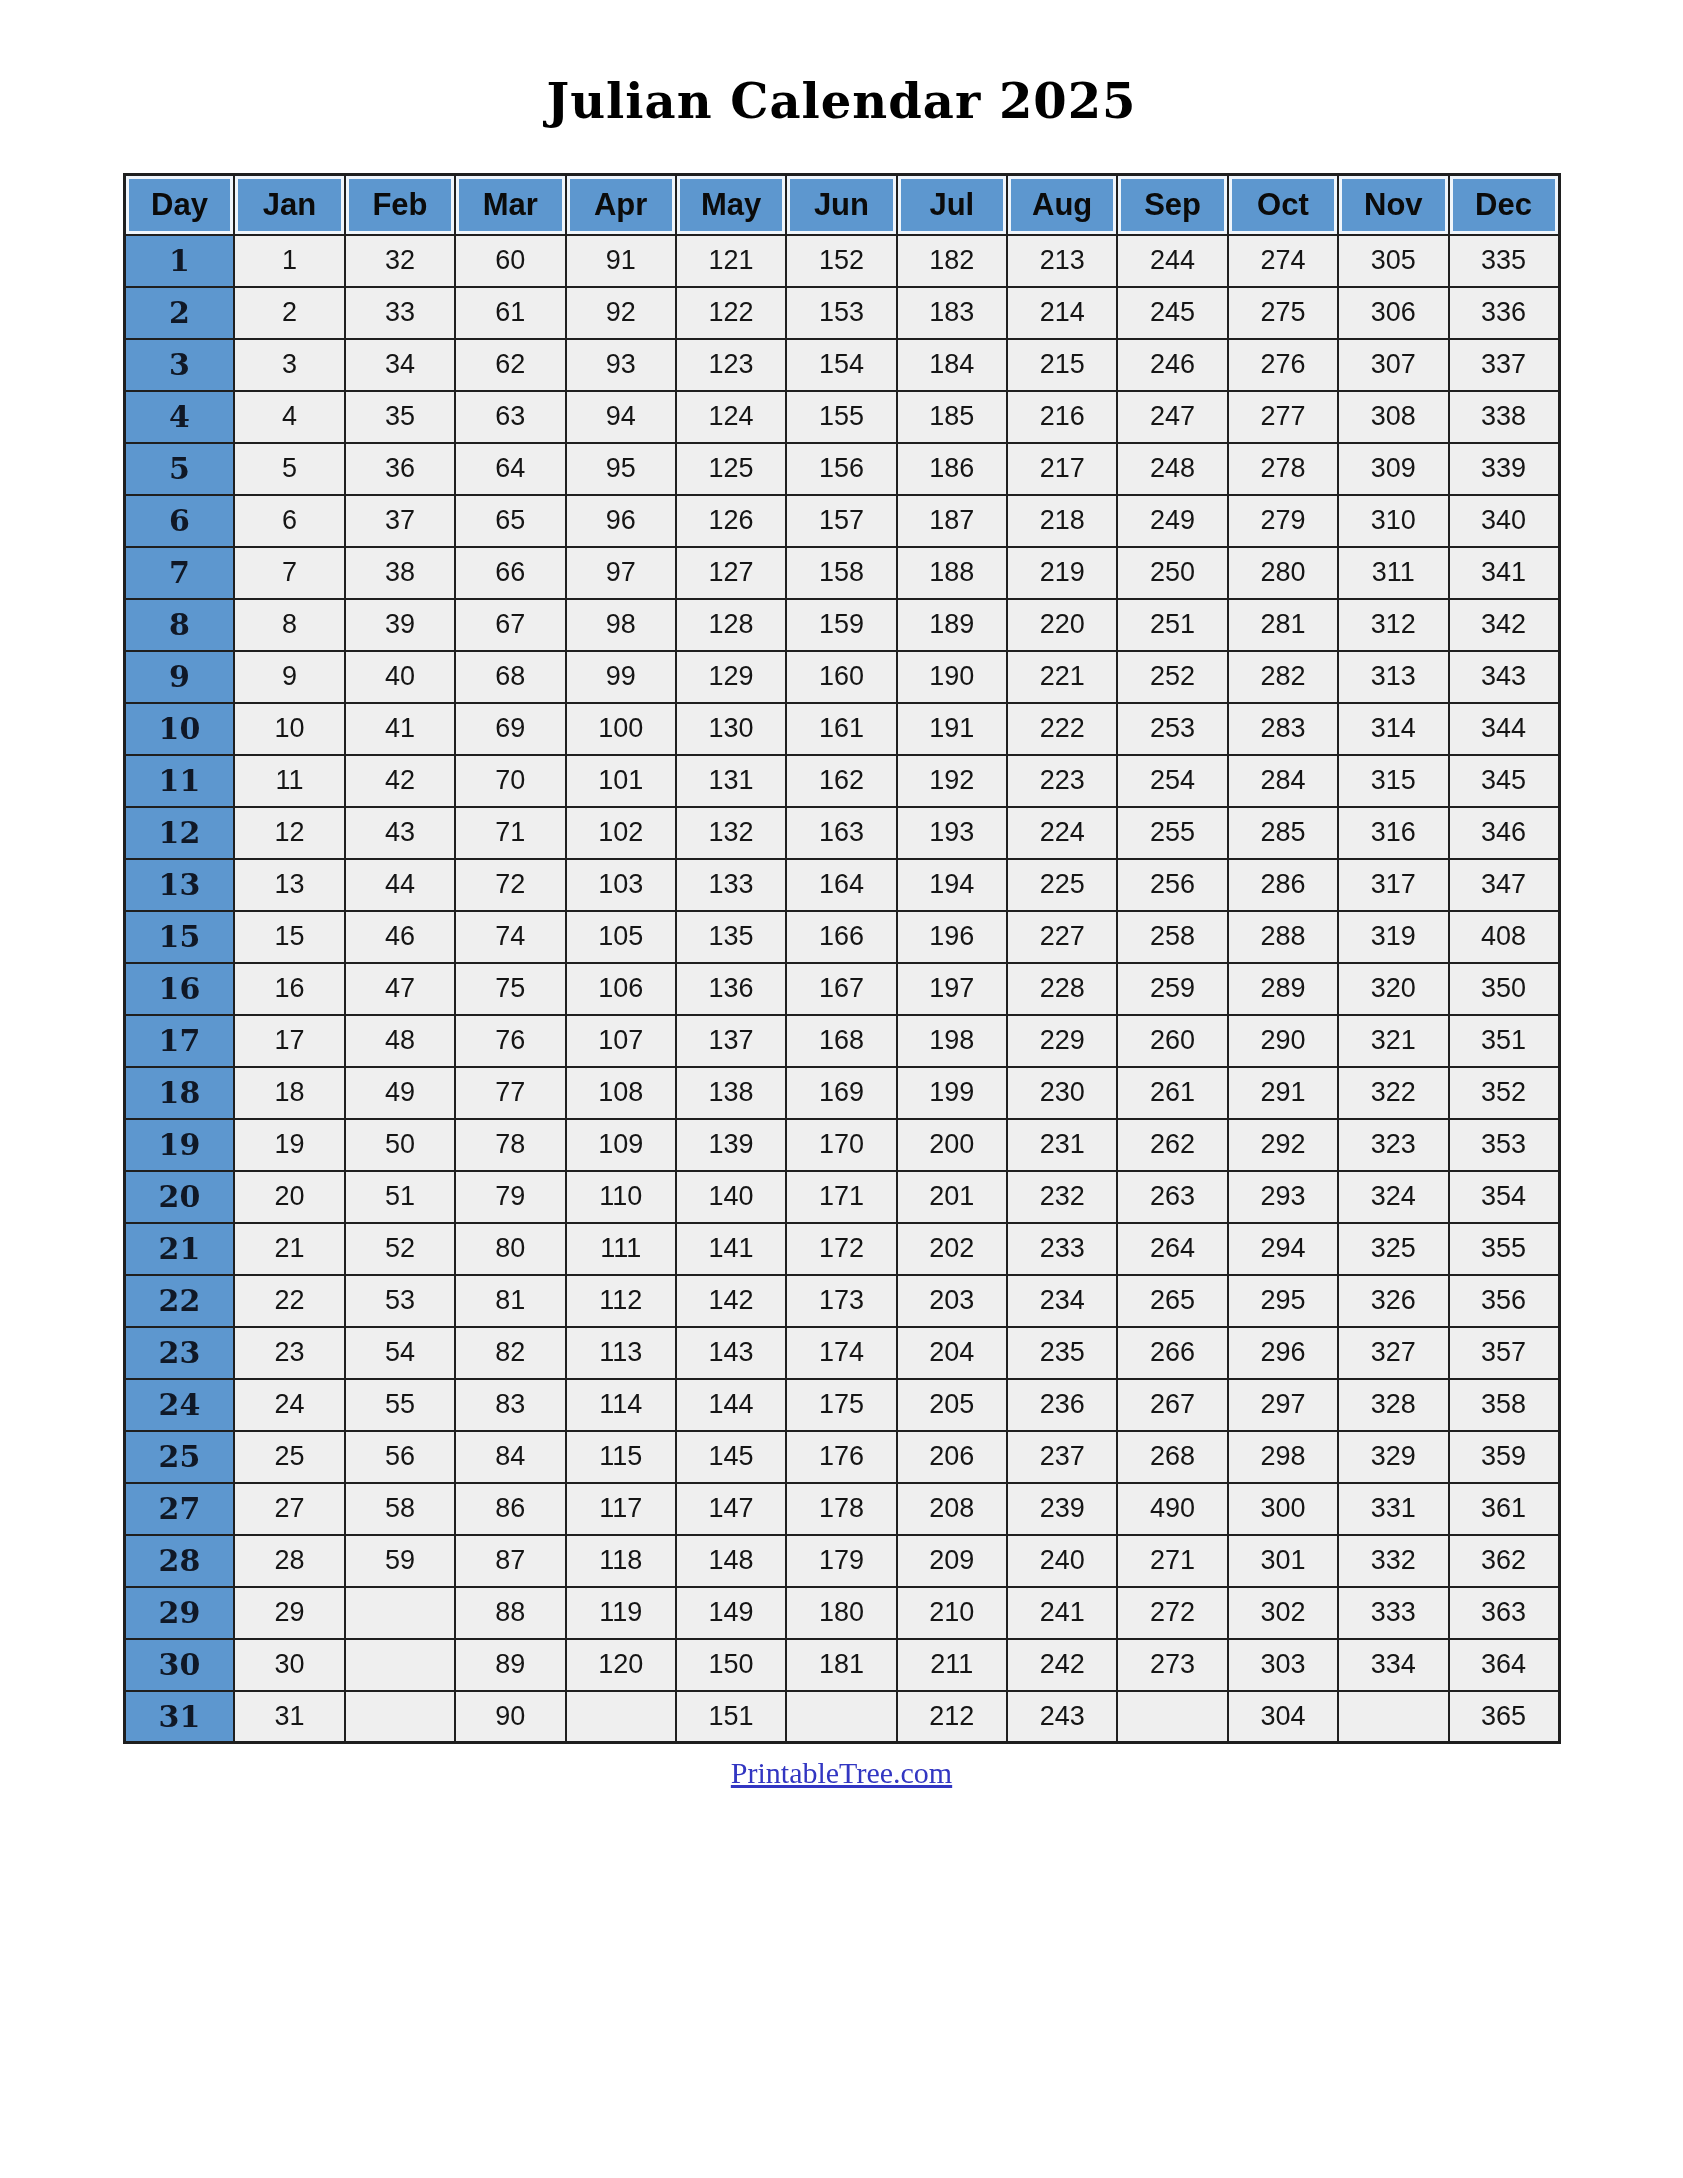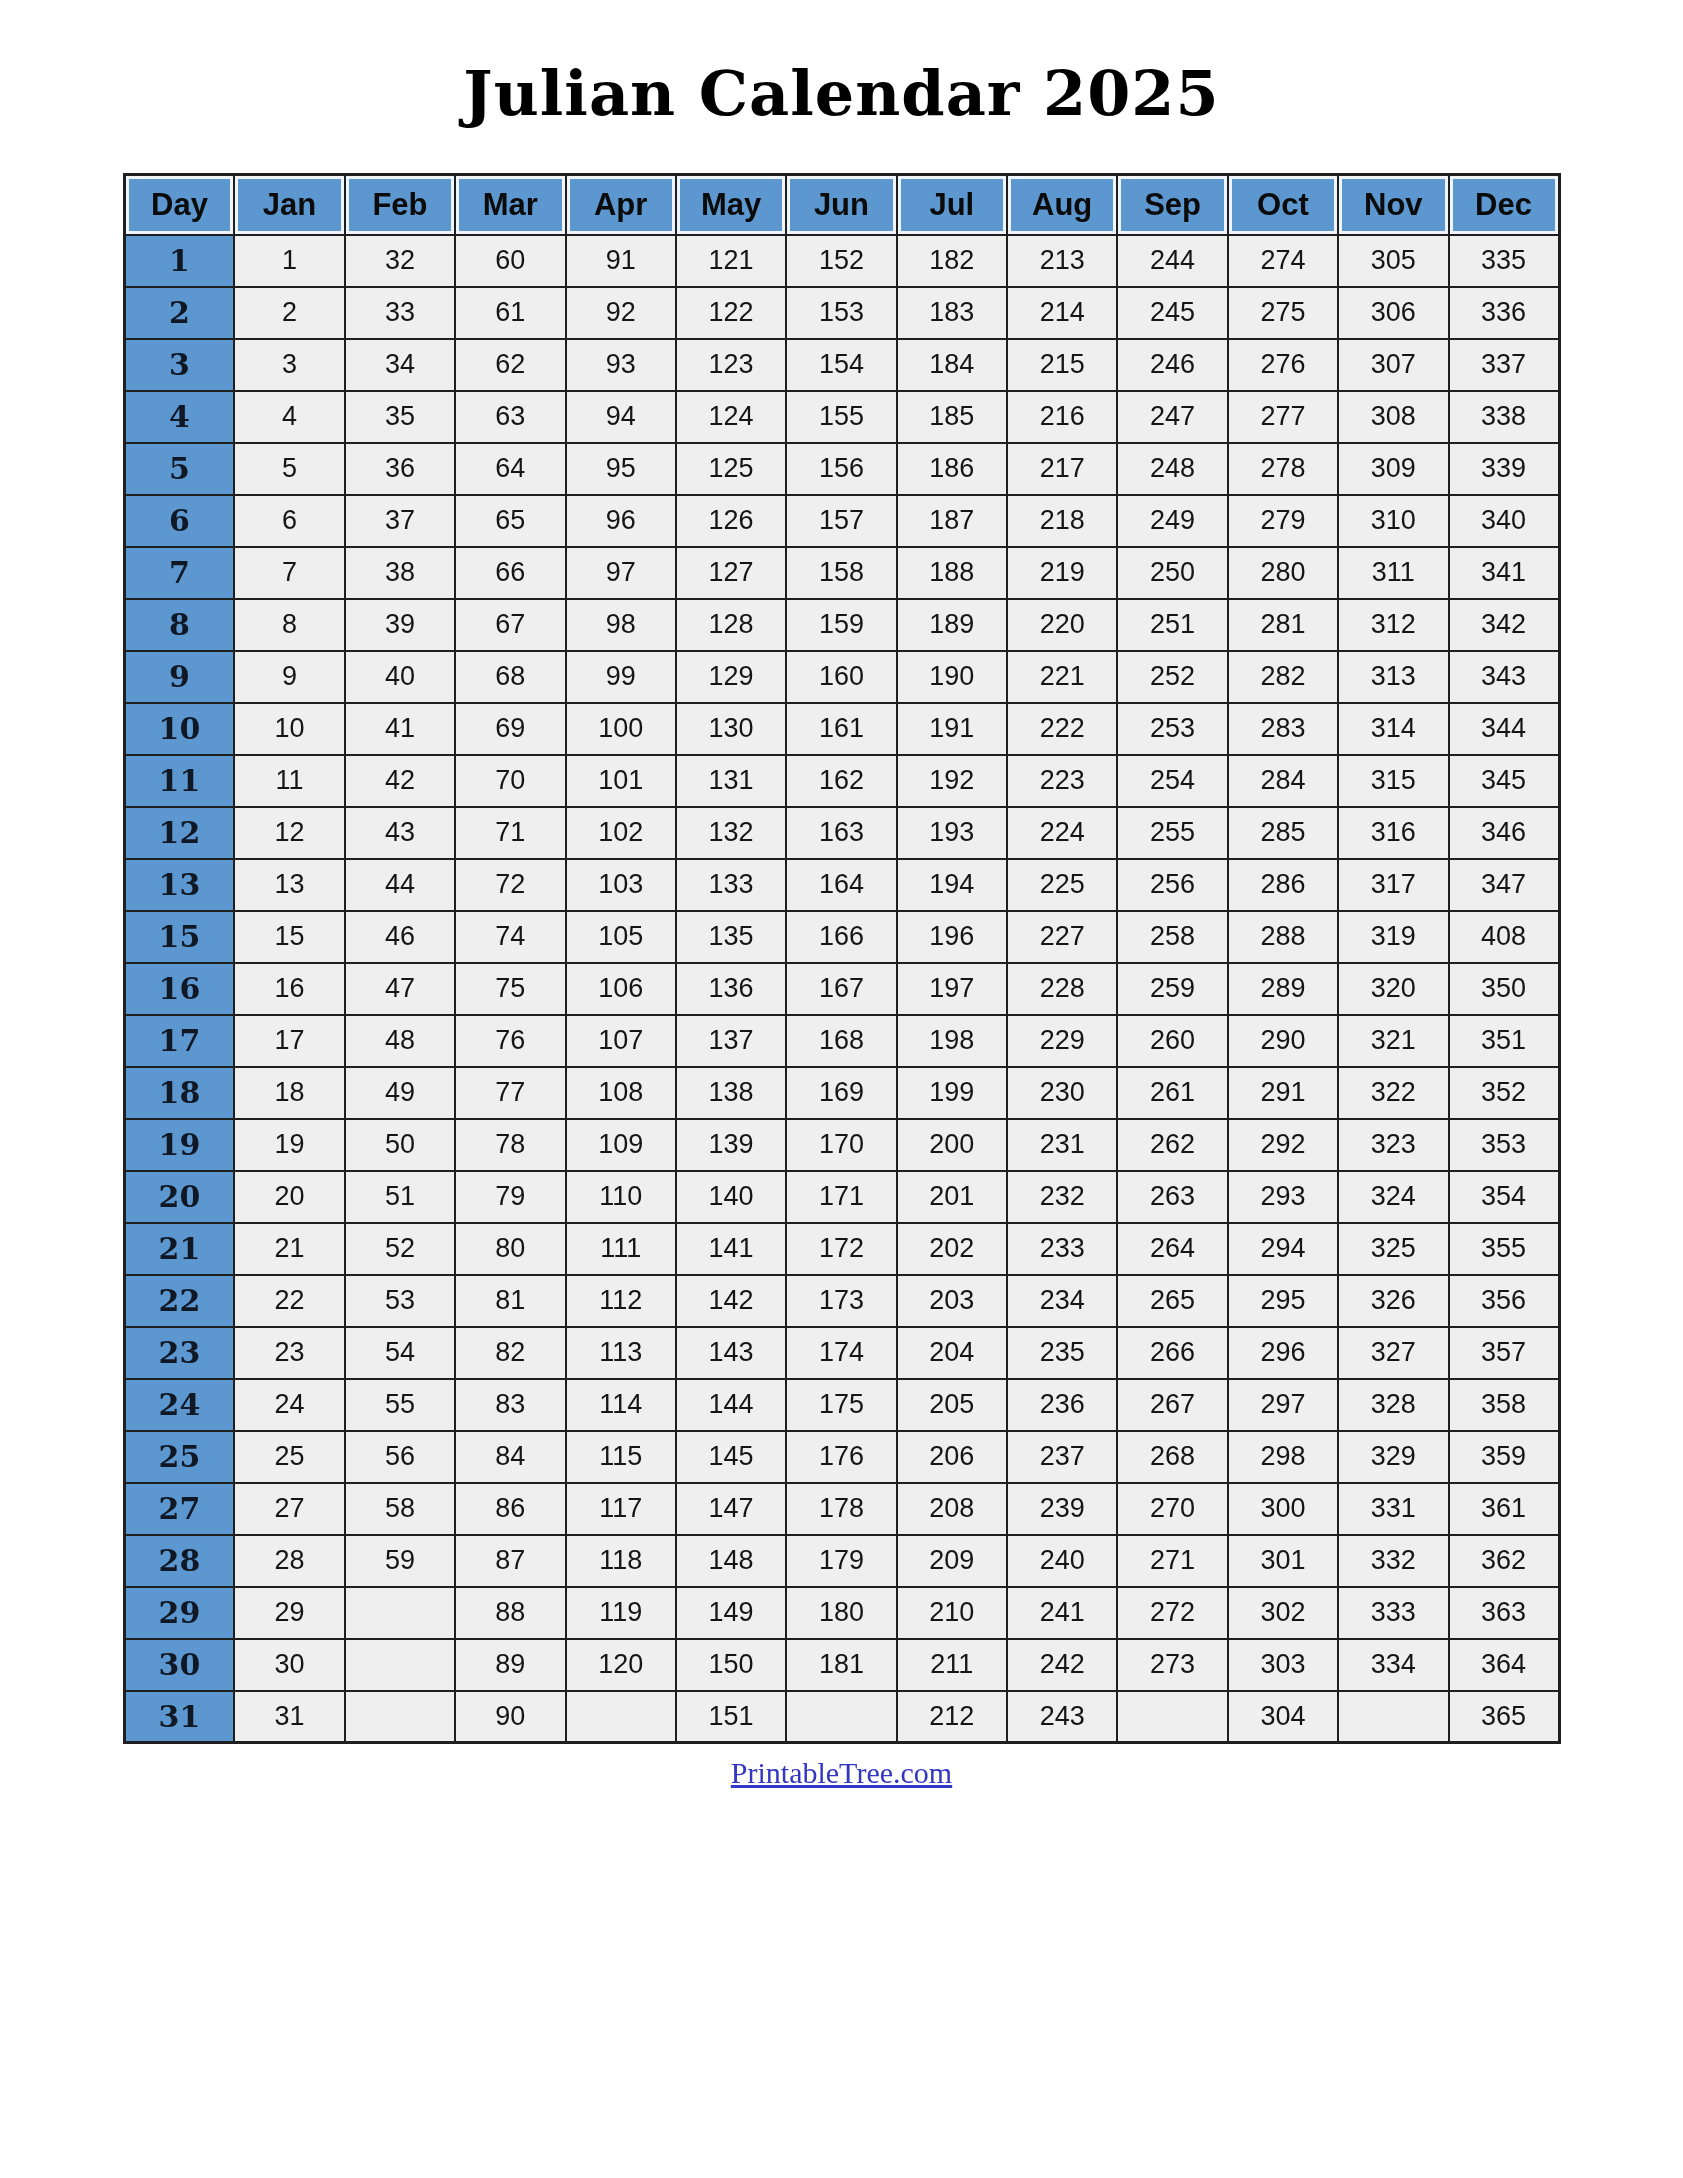--- a/index.html
+++ b/index.html
@@ -13,25 +13,25 @@
   *{box-sizing:border-box;}
   html,body{margin:0;padding:0;}
   body{
     width:1683px;
     height:2178px;
     background:var(--page-bg);
     font-family:"Liberation Sans",sans-serif;
     color:var(--text);
   }
   .page-title{
-    padding-top:58px;
+    padding-top:74px;
     text-align:center;
     font-family:"DejaVu Serif",serif;
     font-weight:700;
-    font-size:62px;
+    font-size:48px;
     letter-spacing:1px;
     color:#000;
     line-height:1.15;
   }
   table.julian{
     border-collapse:collapse;
     table-layout:fixed;
     width:1438px;
     margin:44px auto 0 auto;
     border:3px solid var(--border);
@@ -466,21 +466,21 @@
       <tr>
         <td class="day-cell">27</td>
         <td class="val-cell">27</td>
         <td class="val-cell">58</td>
         <td class="val-cell">86</td>
         <td class="val-cell">117</td>
         <td class="val-cell">147</td>
         <td class="val-cell">178</td>
         <td class="val-cell">208</td>
         <td class="val-cell">239</td>
-        <td class="val-cell">270</td>
+        <td class="val-cell">490</td>
         <td class="val-cell">300</td>
         <td class="val-cell">331</td>
         <td class="val-cell">361</td>
       </tr>
       <tr>
         <td class="day-cell">28</td>
         <td class="val-cell">28</td>
         <td class="val-cell">59</td>
         <td class="val-cell">87</td>
         <td class="val-cell">118</td>

